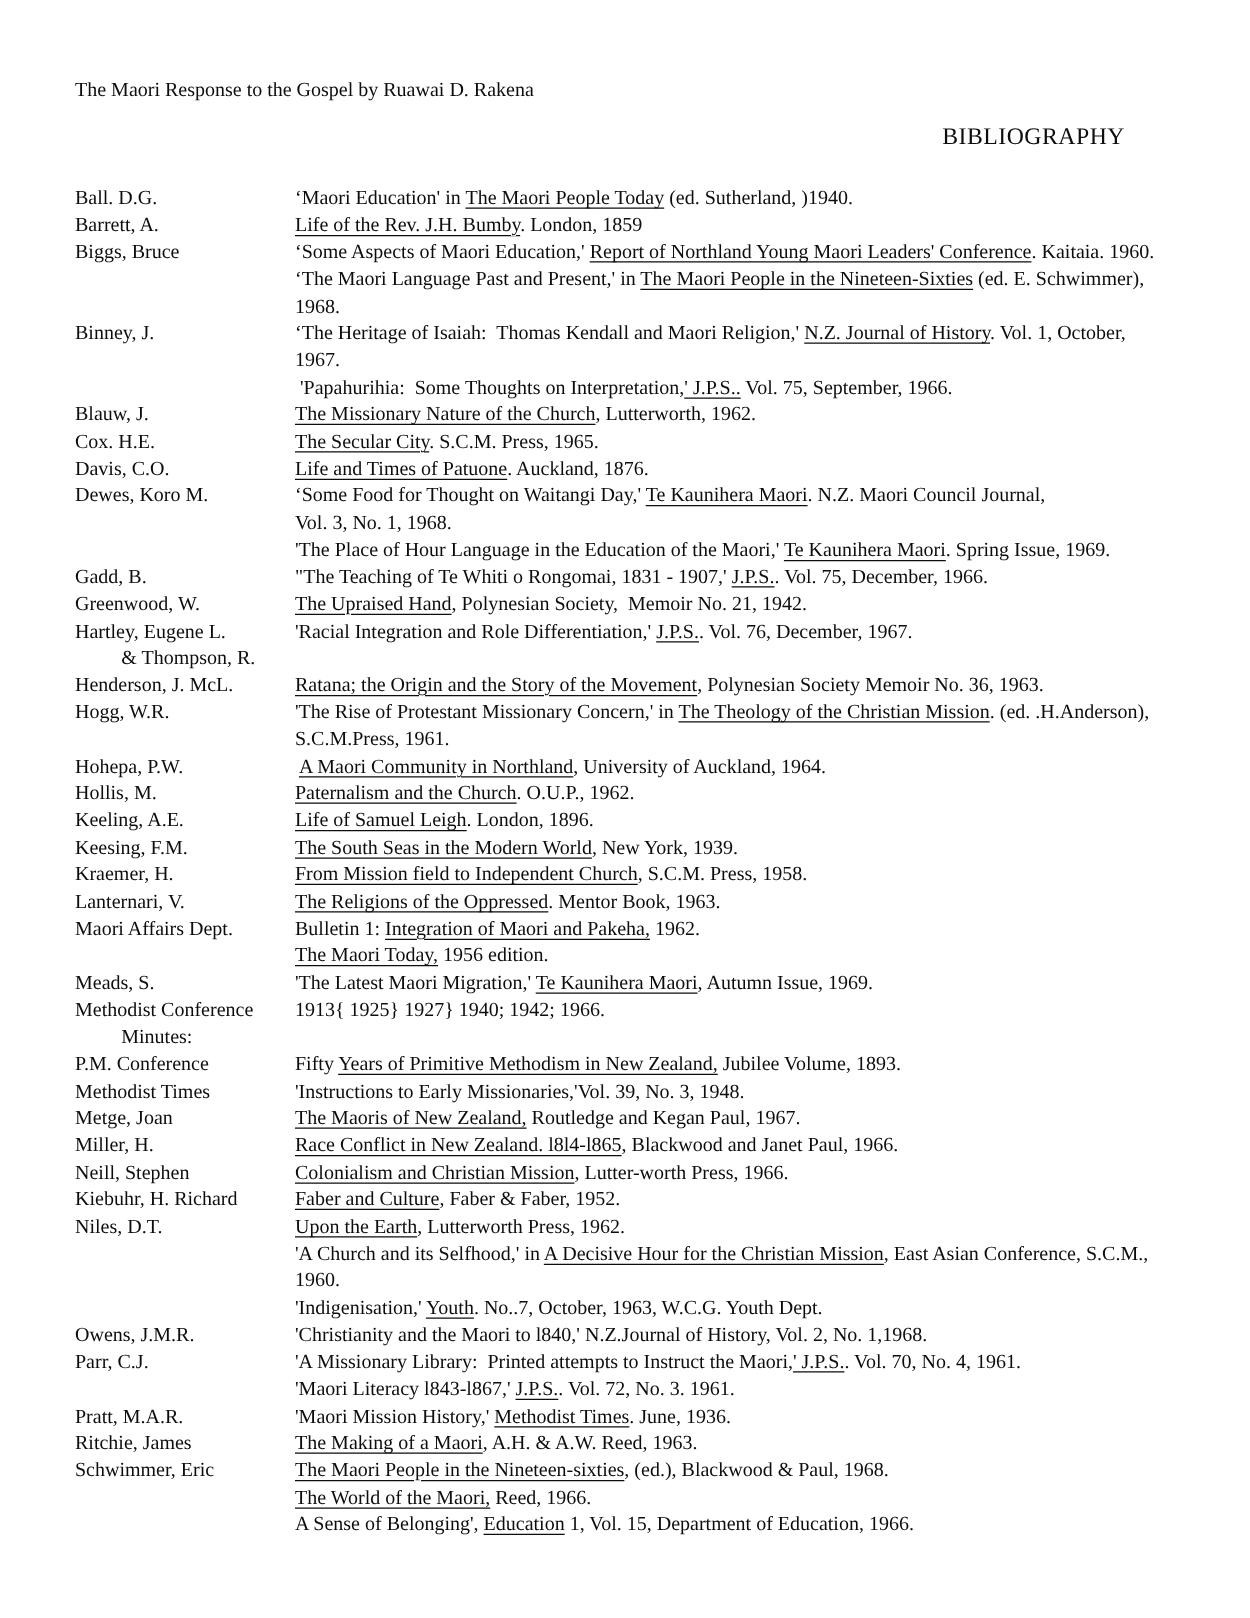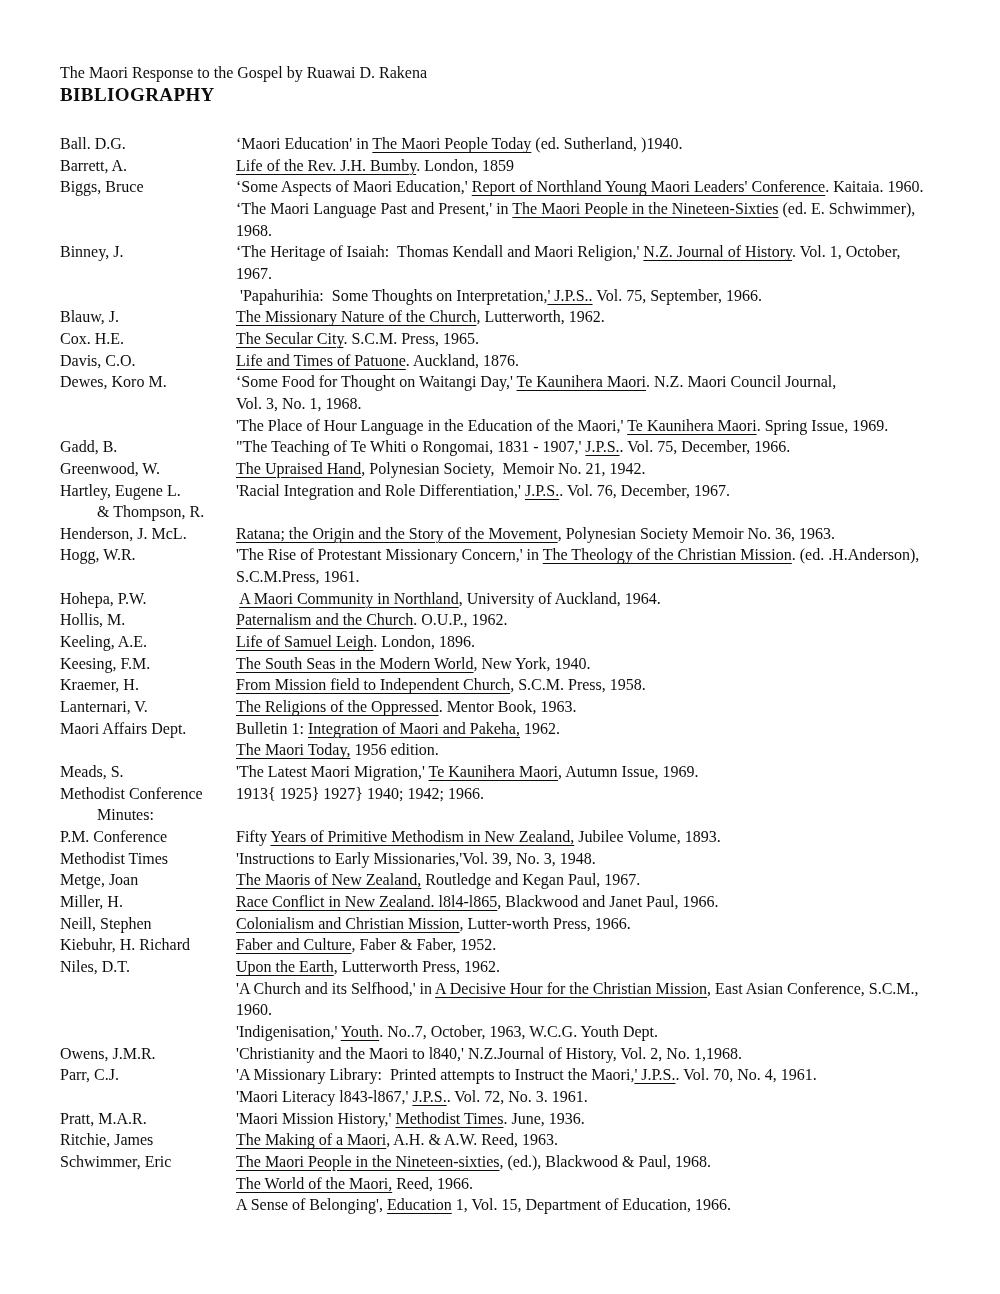--- a/index.html
+++ b/index.html
@@ -17,25 +17,25 @@
     height: 989px;
     padding: 63px 20px 0 60px;
   }
   .header-line {
     font-size: 16px;
     line-height: 20px;
     white-space: pre;
   }
   .doc-title {
     font-size: 19px;
-    font-weight: bold;
-    text-align: left;
+    font-weight: normal;
+    text-align: right;
     line-height: 24px;
     letter-spacing: 0.4px;
-    margin: 0 80px 26px 0;
+    margin: 15px 80px 26px 0;
   }
   .bib-list { }
   .entry {
     display: flex;
     align-items: flex-start;
     font-family: Liberation Serif, serif;
   }
   .author-col {
     flex: 0 0 176px;
     width: 176px;
@@ -199,21 +199,21 @@
         </div>
         <div class="works-col">
           <div class="line"><span class="ul">Life of Samuel Leigh</span><span>. London, 1896.</span></div>
         </div>
       </div>
       <div class="entry">
         <div class="author-col">
           <div class="line">Keesing, F.M.</div>
         </div>
         <div class="works-col">
-          <div class="line"><span class="ul">The South Seas in the Modern World</span><span>, New York, 1940.</span></div>
+          <div class="line"><span class="ul">The South Seas in the Modern World</span><span>, New York, 1939.</span></div>
         </div>
       </div>
       <div class="entry">
         <div class="author-col">
           <div class="line">Kraemer, H.</div>
         </div>
         <div class="works-col">
           <div class="line"><span class="ul">From Mission field to Independent Church</span><span>, S.C.M. Press, 1958.</span></div>
         </div>
       </div>

